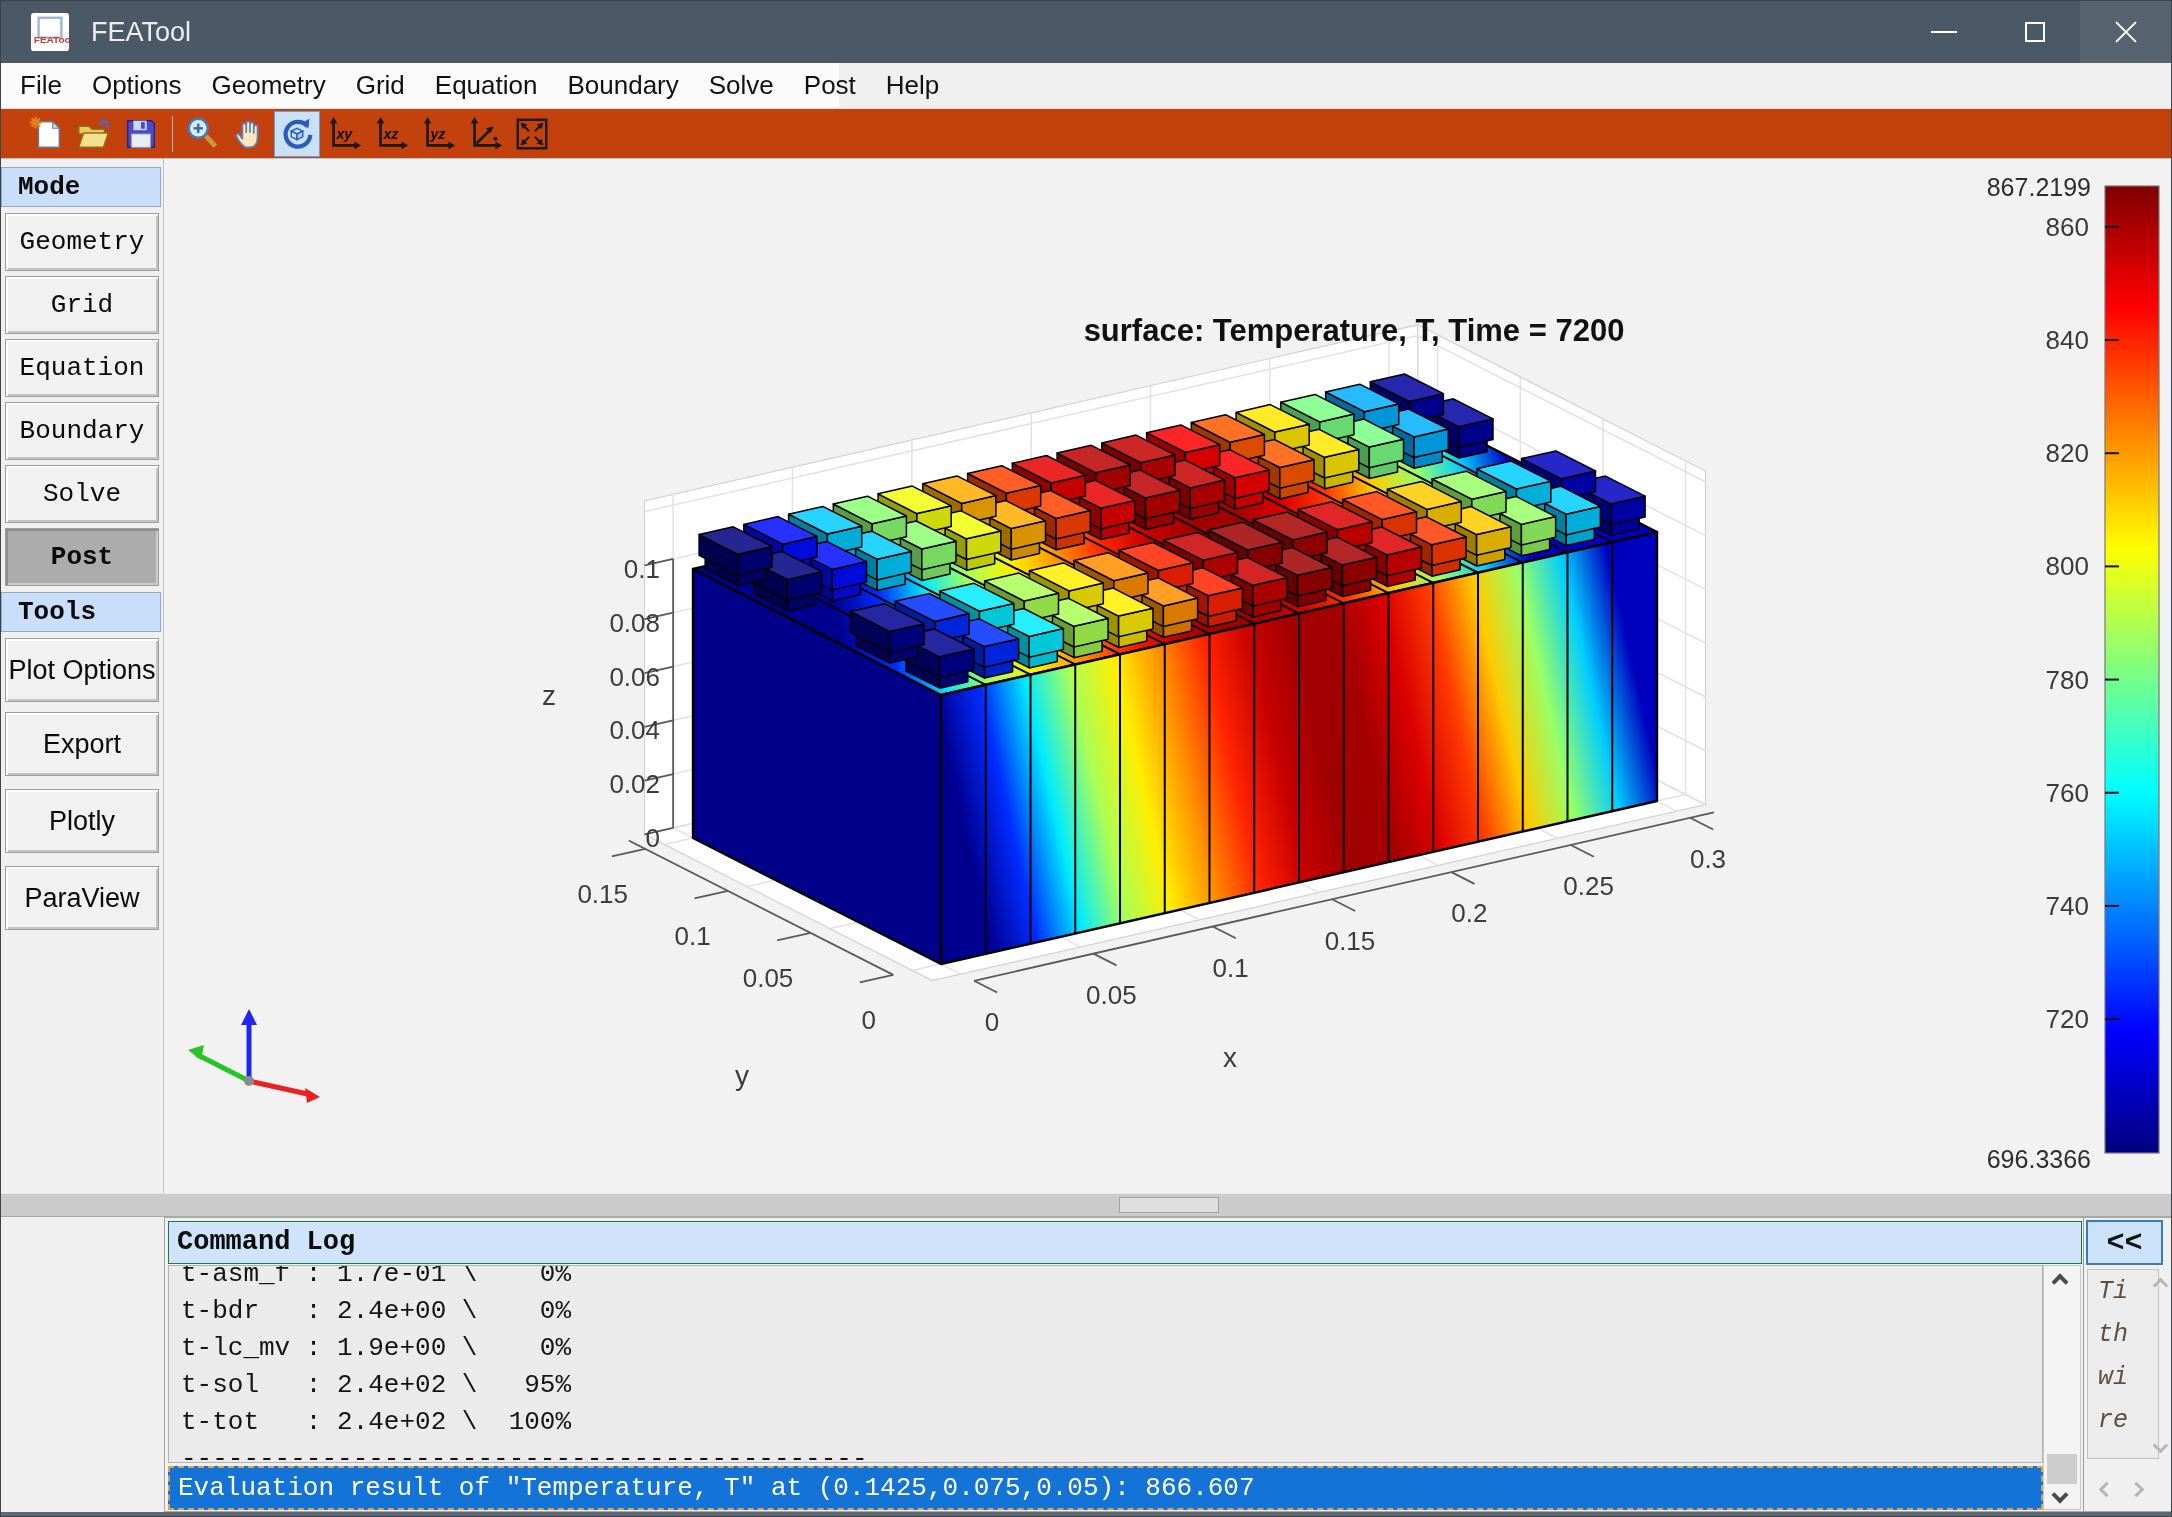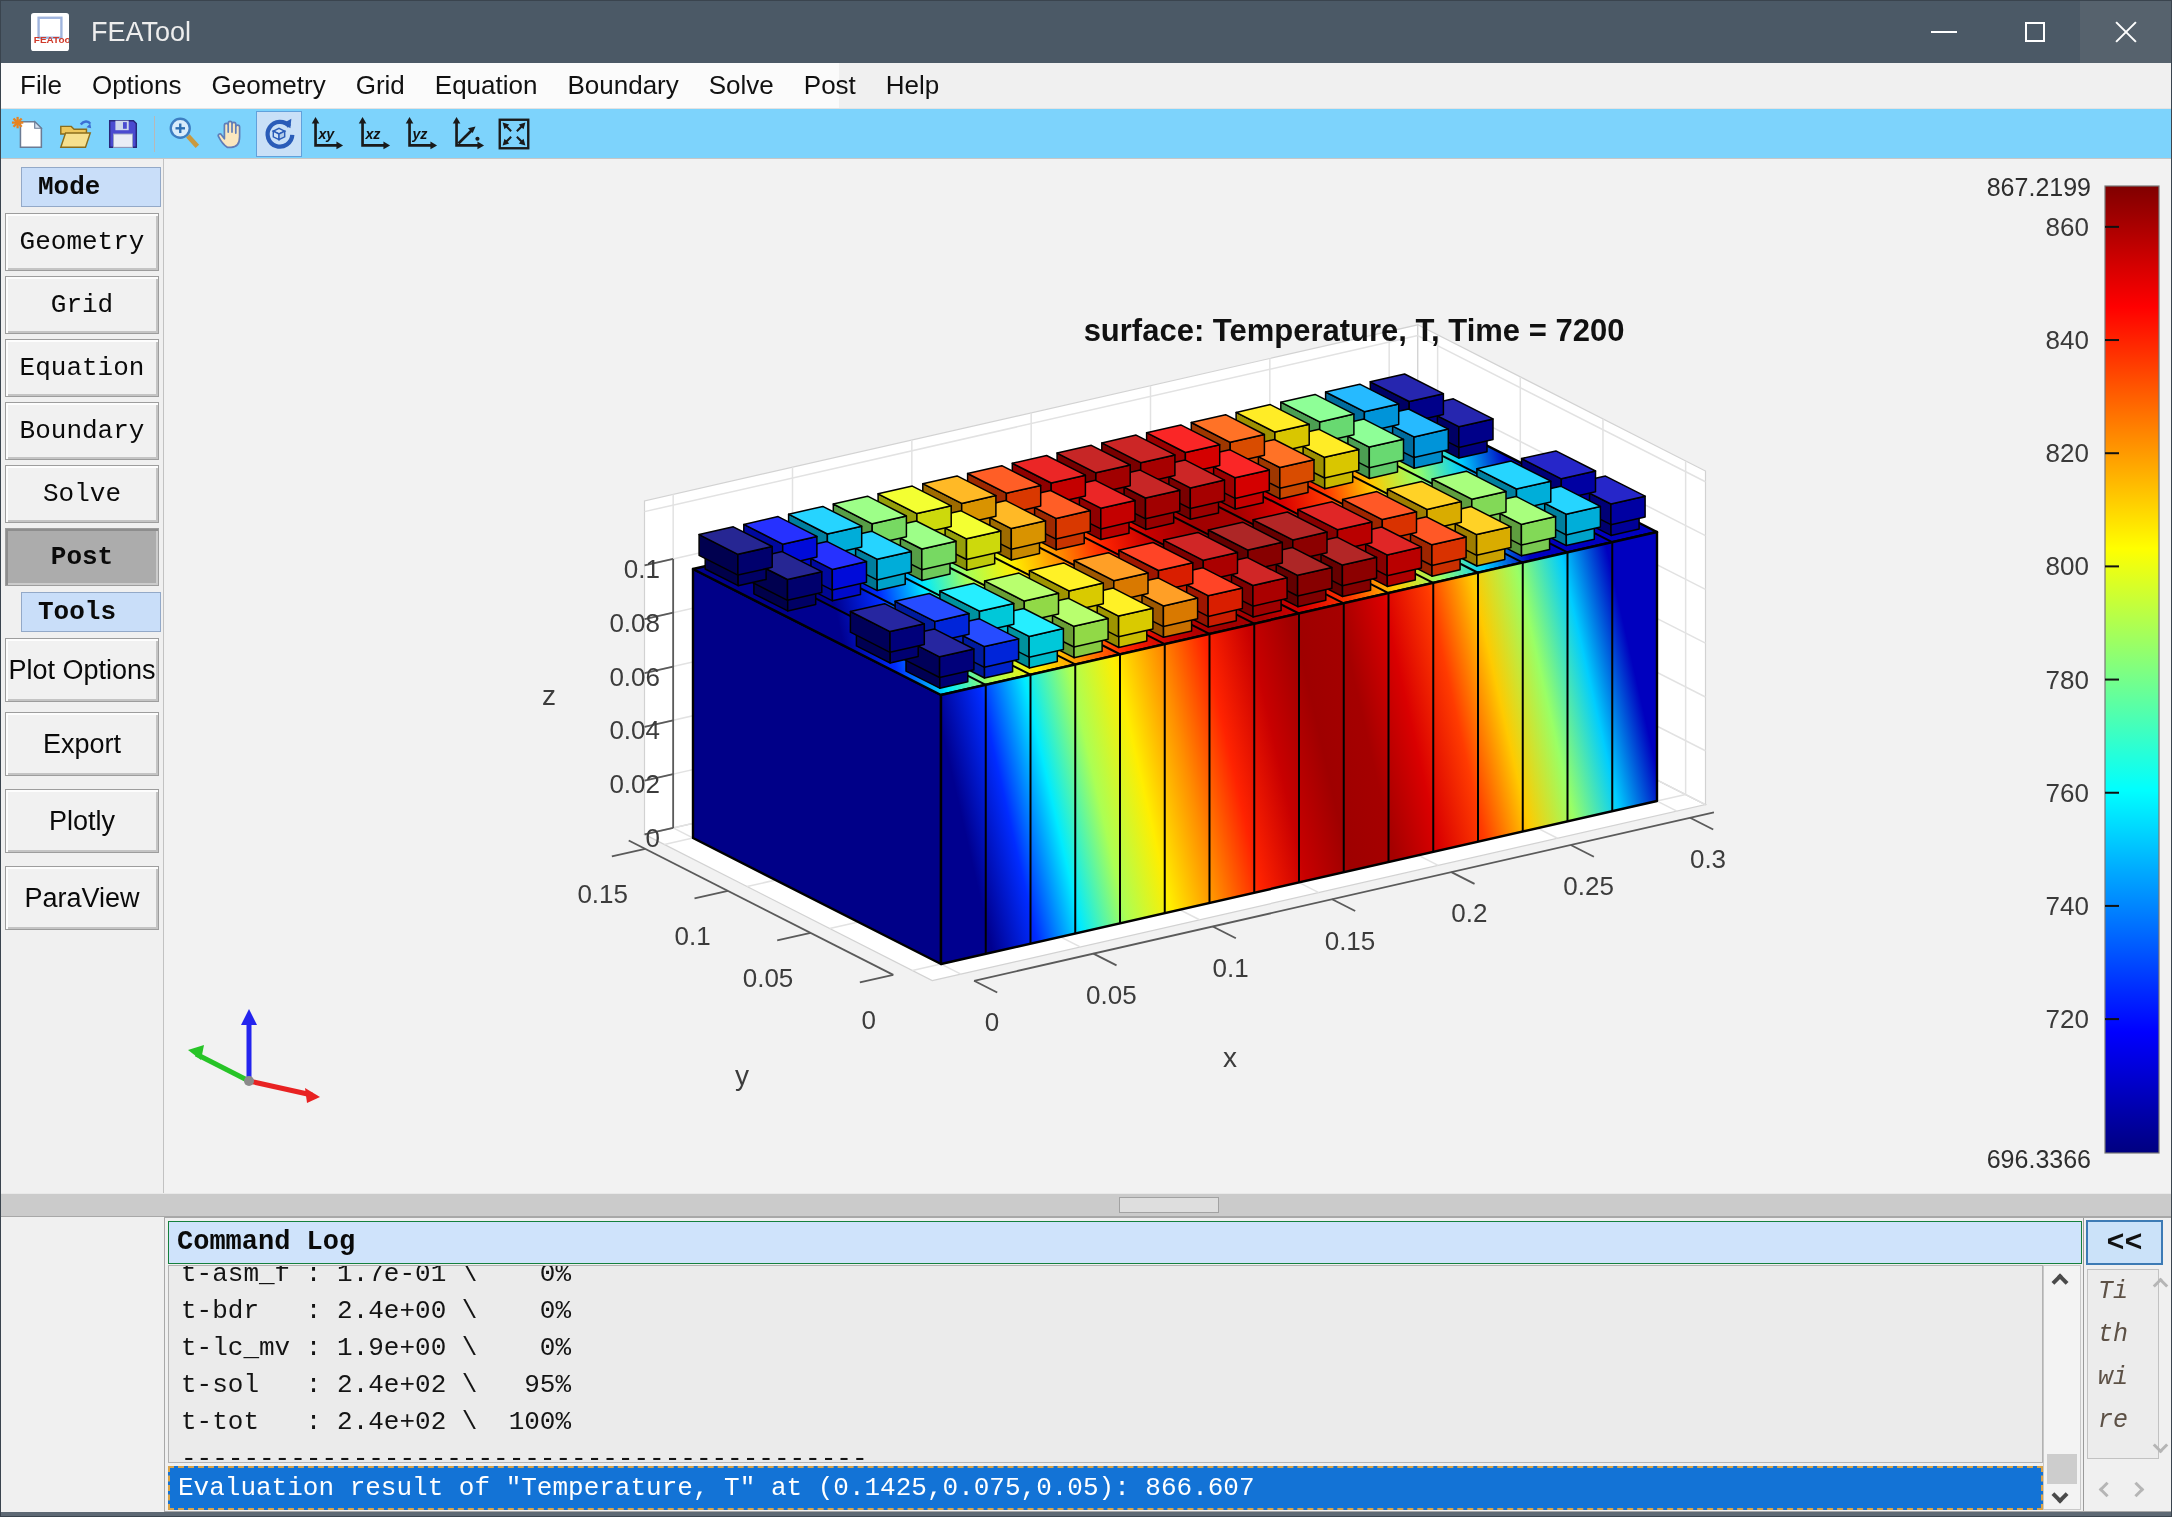--- a/index.html
+++ b/index.html
@@ -23,29 +23,29 @@
   .glyph-close::before,.glyph-close::after { content:""; position:absolute; left:-1px; top:12px; width:28px; height:2px; background:#fff; }
   .glyph-close::before { transform:rotate(45deg); }
   .glyph-close::after { transform:rotate(-45deg); }
 
   
   .menubar { position:absolute; top:62px; left:0; right:0; height:46px; background:#f0f0f0; border-bottom:1px solid #e3e3e3; }
   .menu-inner { height:100%; width:838px; background:#fbfbfb; display:flex; align-items:center; padding-left:4px; }
   .menu-item { font-size:26px; color:#111; padding:12px 15px; height:100%; display:flex; align-items:center; cursor:default; }
 
   
-  .toolbar { position:absolute; top:108px; left:0; right:0; height:50px; background:#7dd3fc; border-bottom:1px solid #c6c6c6; display:flex; align-items:center; padding-left:5px; }
+  .toolbar { position:absolute; top:108px; left:0; right:0; height:50px; background:#c2410c; border-bottom:1px solid #c6c6c6; display:flex; align-items:center; padding-left:23px; }
   .tbtn { width:46px; height:46px; display:flex; align-items:center; justify-content:center; border:1px solid transparent; margin-right:1px; }
   .tbtn svg { width:38px; height:38px; }
   .tbtn.selected { background:#c9e0f7; border-color:#61a1dc; }
   .tsep { width:1px; height:36px; background:#b8b8b8; margin:0 7px; }
 
   
   .sidebar { position:absolute; left:0; top:158px; width:163px; height:1034px; background:#f0f0f0; border-right:1px solid #c2c2c2; padding-top:8px; }
-  .side-header { margin:0 2px 6px 20px; height:40px; background:#c9def9; border:1px solid #93a9c8;
+  .side-header { margin:0 2px 6px 0; height:40px; background:#c9def9; border:1px solid #93a9c8;
     font-family:"Liberation Mono","DejaVu Sans Mono",monospace; font-weight:bold; font-size:26px; line-height:38px; padding-left:16px; color:#0a0a0a; }
   .side-btn { margin:0 4px 5px 4px; height:58px; background:#f1f1f1; border:1px solid #9d9d9d;
     box-shadow:inset 2px 2px 0 #fdfdfd, inset -2px -2px 0 #c4c4c4;
     font-family:"Liberation Mono","DejaVu Sans Mono",monospace; font-size:26px; color:#0a0a0a;
     display:flex; align-items:center; justify-content:center; cursor:default; }
   .side-btn.active { background:#acacac; font-weight:bold; box-shadow:inset 2px 2px 0 #8d8d8d, inset -2px -2px 0 #cccccc; }
   .side-btn.tools-btn { height:64px; margin-bottom:13px; font-family:"Liberation Sans","DejaVu Sans",sans-serif; font-size:27px; }
   .side-btn.first-tool { margin-bottom:10px; }
   .side-header.tools-head { margin-top:6px; }
 

